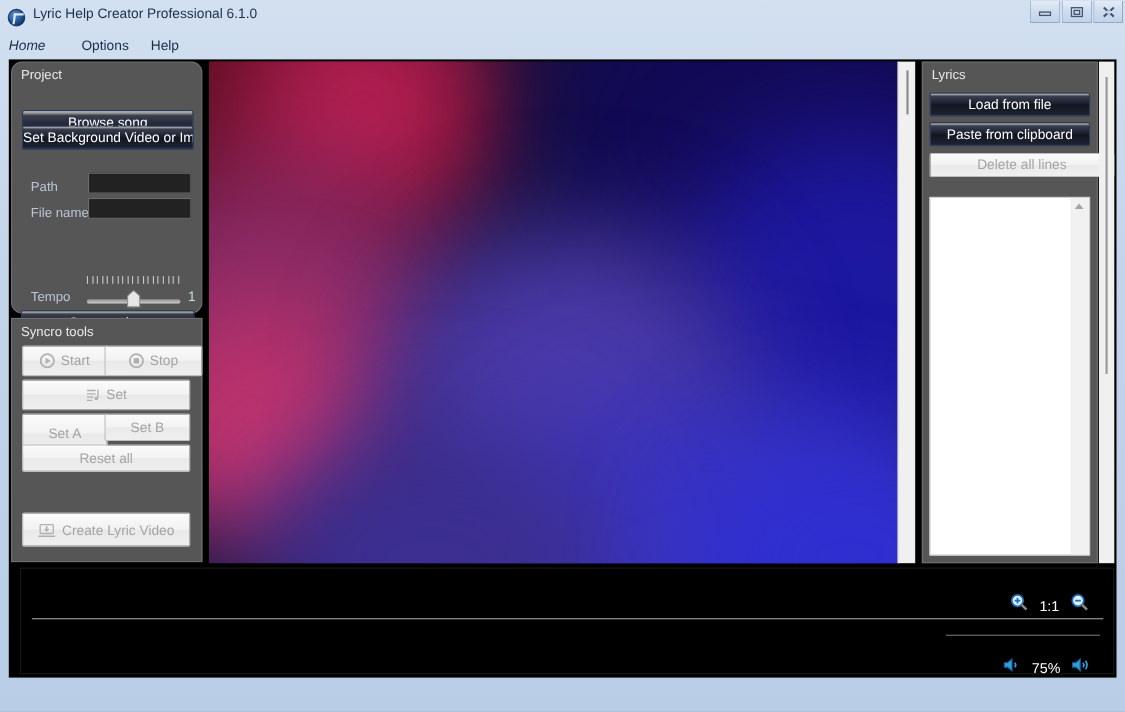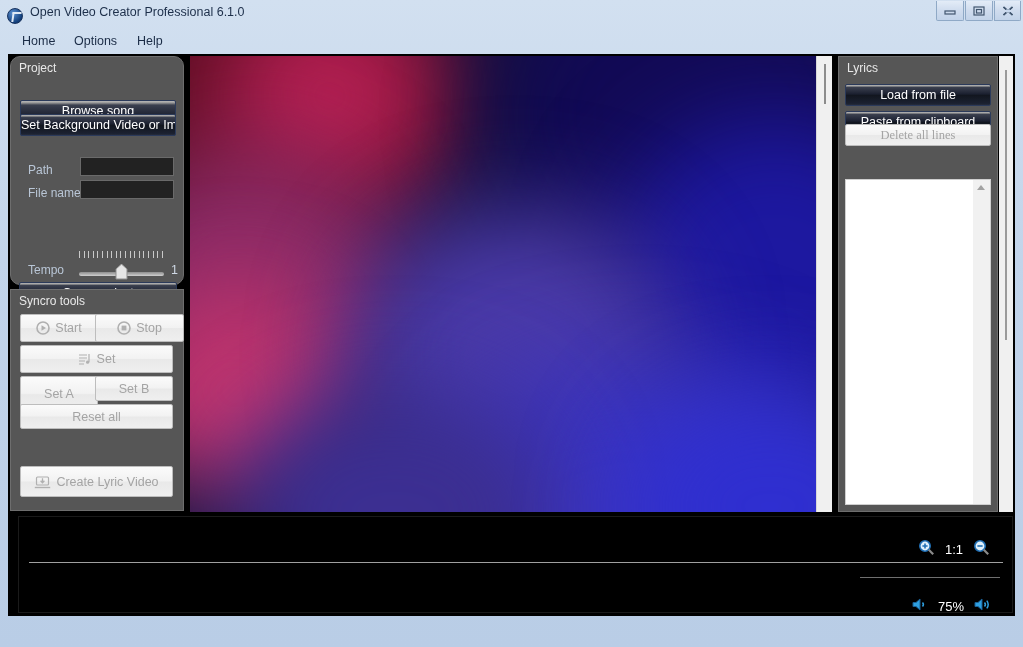--- a/index.html
+++ b/index.html
@@ -240,21 +240,21 @@
     position: absolute; width: 2px; height: 2px; background: #a9a9a9; display: block;
   }
 </style>
 </head>
 <body>
 
 <div id="app">
 
   <div id="titlebar">
     <div id="app-icon"></div>
-    <div id="title-text">Open Video Creator Professional 6.1.0</div>
+    <div id="title-text">Lyric Help Creator Professional 6.1.0</div>
 
     <div class="wbtn" id="btn-min">
       <svg width="12" height="10" viewBox="0 0 12 10">
         <rect x="1" y="5" width="10" height="3" fill="none" stroke="#41566f" stroke-width="1.2"></rect>
       </svg>
     </div>
     <div class="wbtn" id="btn-max">
       <svg width="12" height="11" viewBox="0 0 12 11">
         <rect x="1" y="1.5" width="10" height="8" fill="none" stroke="#41566f" stroke-width="1.2"></rect>
         <rect x="3.5" y="4" width="5" height="3.5" fill="none" stroke="#41566f" stroke-width="1.2"></rect>
@@ -263,21 +263,21 @@
     <div class="wbtn" id="btn-close">
       <svg width="13" height="12" viewBox="0 0 13 12">
         <path d="M2 2 L11 10 M11 2 L2 10" stroke="#41566f" stroke-width="1.6" fill="none"></path>
         <path d="M2 2 L11 10 M11 2 L2 10" stroke="#41566f" stroke-width="1.6" fill="none" transform="translate(0,0)"></path>
         <rect x="4.5" y="4.5" width="4" height="3" fill="#c7d7ec"></rect>
       </svg>
     </div>
   </div>
 
   <div id="menubar">
-    <div class="menu-item" style="left:16px;">Home</div>
+    <div class="menu-item" style="left:2px;font-style:italic;">Home</div>
     <div class="menu-item" style="left:68px;">Options</div>
     <div class="menu-item" style="left:131px;">Help</div>
   </div>
 
   <div id="body-dark">
 
     <div class="panel" id="panel-project">
       <div class="panel-title">Project</div>
 
       <div class="btn-dark" style="left:9px; top:43px; width:156px; height:36px; line-height:20px;">
@@ -415,21 +415,21 @@
 
     <div class="panel" id="panel-lyrics">
       <div class="panel-title">Lyrics</div>
 
       <div class="btn-dark" style="left:6px; top:27px; width:146px; height:22px; line-height:20px;">
         <span>Load from file</span>
       </div>
       <div class="btn-dark" style="left:6px; top:54px; width:146px; height:22px; line-height:20px;">
         <span>Paste from clipboard</span>
       </div>
-      <div class="btn-light" style="left:6px; top:67px; width:146px; height:22px;font-family:Liberation Serif, serif;">
+      <div class="btn-light" style="left:6px; top:82px; width:168px; height:22px;">
         <span>Delete all lines</span>
       </div>
 
       <div id="lyrics-box">
 
         <div id="lyrics-scroll">
           <div class="arrow-up"></div>
         </div>
       </div>
     </div>

